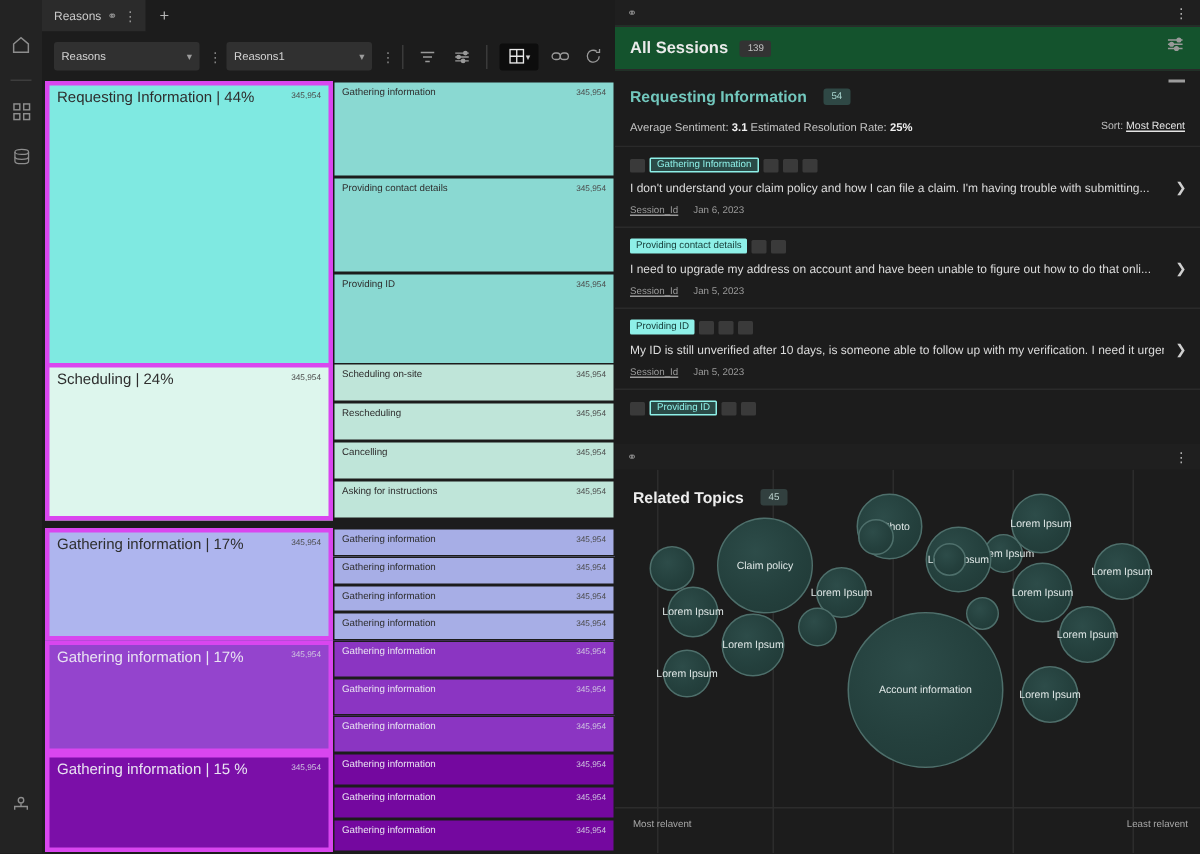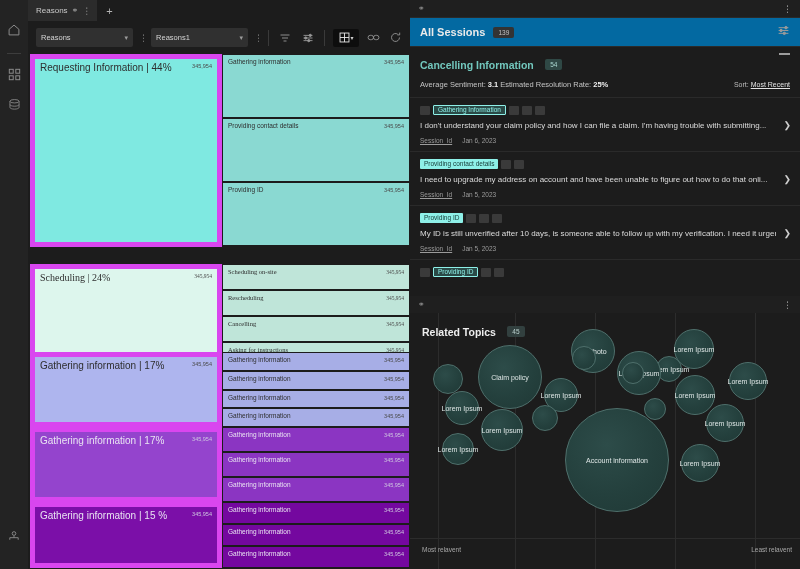--- a/index.html
+++ b/index.html
@@ -57,21 +57,21 @@
   .tb-ico { width: 17px; height: 17px; display:flex;align-items:center;justify-content:center; color:#9a9a9a; }
   .tb-ico.box {
     width: 26px; height: 18px; background: #0d0d0d; border-radius: 2px;
     color: #e8e8e8; gap: 1px;
   }
 
   
   .treemap { flex: 1 1 auto; position: relative; background: #1c1c1c; padding-left: 2px; }
   .tmrow { position: absolute; left: 2px; right: 0; display: flex; }
   .tmparent {
-    position: relative; border: 5px solid #d946ef; overflow: hidden;
+    position: relative; border: 3px solid #d946ef; overflow: hidden;
   }
   .tmkids { position: relative; display: flex; flex-direction: column; }
   .tmkid { position: relative; border: 1px solid #1c1c1c; overflow: hidden; }
   .tml {
     position: absolute; left: 5px; top: 3px;
     font-size: 9.5px; color: #2e2e2e; white-space: nowrap;
   }
   .tmv {
     position: absolute; right: 5px; top: 4px;
     font-size: 5.5px; color: #4a4a4a; white-space: nowrap;
@@ -88,21 +88,21 @@
   .pbar {
     height: 17px; display: flex; align-items: center; justify-content: space-between;
     padding: 0 8px; background: #1f1f1f;
   }
   .pbar .chain { color: #8e8e8e; font-size: 8px; }
   .pbar .kebab { color: #b9b9b9; font-size: 9px; line-height: 6px; }
 
   .allsess {
     height: 30px; display: flex; align-items: center; padding: 0 10px;
     border-top: 1px solid #2a2a2a; border-bottom: 1px solid #2a2a2a;
-    background: #0369a1;
+    background: #14532d;
   }
   .allsess h2 { font-size: 11px; color: #eaeaea; font-weight: bold; }
   .cnt {
     margin-left: 8px; background: #333333; color: #c2c2c2;
     font-size: 6.5px; padding: 2px 5px; border-radius: 2px;
   }
   .allsess .sliders { margin-left: auto; color: #9a9a9a; }
 
   .reqhdr { padding: 8px 10px 0; position: relative; }
   .reqhdr h3 { font-size: 10.5px; color: #72c7bd; font-weight: bold; display:inline-block; }
@@ -261,21 +261,21 @@
             <div class="tmkid" style="height: 64px; background: rgb(138, 217, 210);">
               <span class="tml">Providing contact details</span>
               <span class="tmv">345,954</span>
             </div>
             <div class="tmkid" style="height: 64px; background: rgb(138, 217, 210);">
               <span class="tml">Providing ID</span>
               <span class="tmv">345,954</span>
             </div>
           </div>
         </div>
-        <div class="tmrow" style="top: 210px; height: 105px; font-family: Liberation Serif, serif;">
+        <div class="tmrow" style="top: 188px; height: 105px;">
           <div class="tmparent" style="width: 192px; height: 105px; background: rgb(221, 246, 237);">
             <span class="tml">Scheduling | 24%</span>
             <span class="tmv">345,954</span>
           </div>
           <div class="tmkids" style="width: 188px; height: 105px;">
             <div class="tmkid" style="height: 26px; background: rgb(191, 229, 217);">
               <span class="tml">Scheduling on-site</span>
               <span class="tmv">345,954</span>
             </div>
             <div class="tmkid" style="height: 26px; background: rgb(191, 229, 217);">
@@ -374,21 +374,21 @@
           <svg width="13" height="13" viewBox="0 0 16 16" stroke="#9a9a9a" stroke-width="1.2">
             <path d="M2 4.5h12M2 8h12M2 11.5h12"></path>
             <circle cx="11" cy="4.5" r="1.5" fill="#9a9a9a"></circle>
               <circle cx="5" cy="8" r="1.5" fill="#9a9a9a"></circle>
             <circle cx="9" cy="11.5" r="1.5" fill="#9a9a9a"></circle>
           </svg>
         </span>
       </div>
 
       <div class="reqhdr">
-        <h3>Cancelling Information</h3>
+        <h3>Requesting Information</h3>
         <span class="cnt2">54</span>
         <div class="minus"></div>
       </div>
 
       <div class="metrics">
         <div>
           <span>Average Sentiment:</span>
           <b>3.1</b>
         </div>
         <div>

